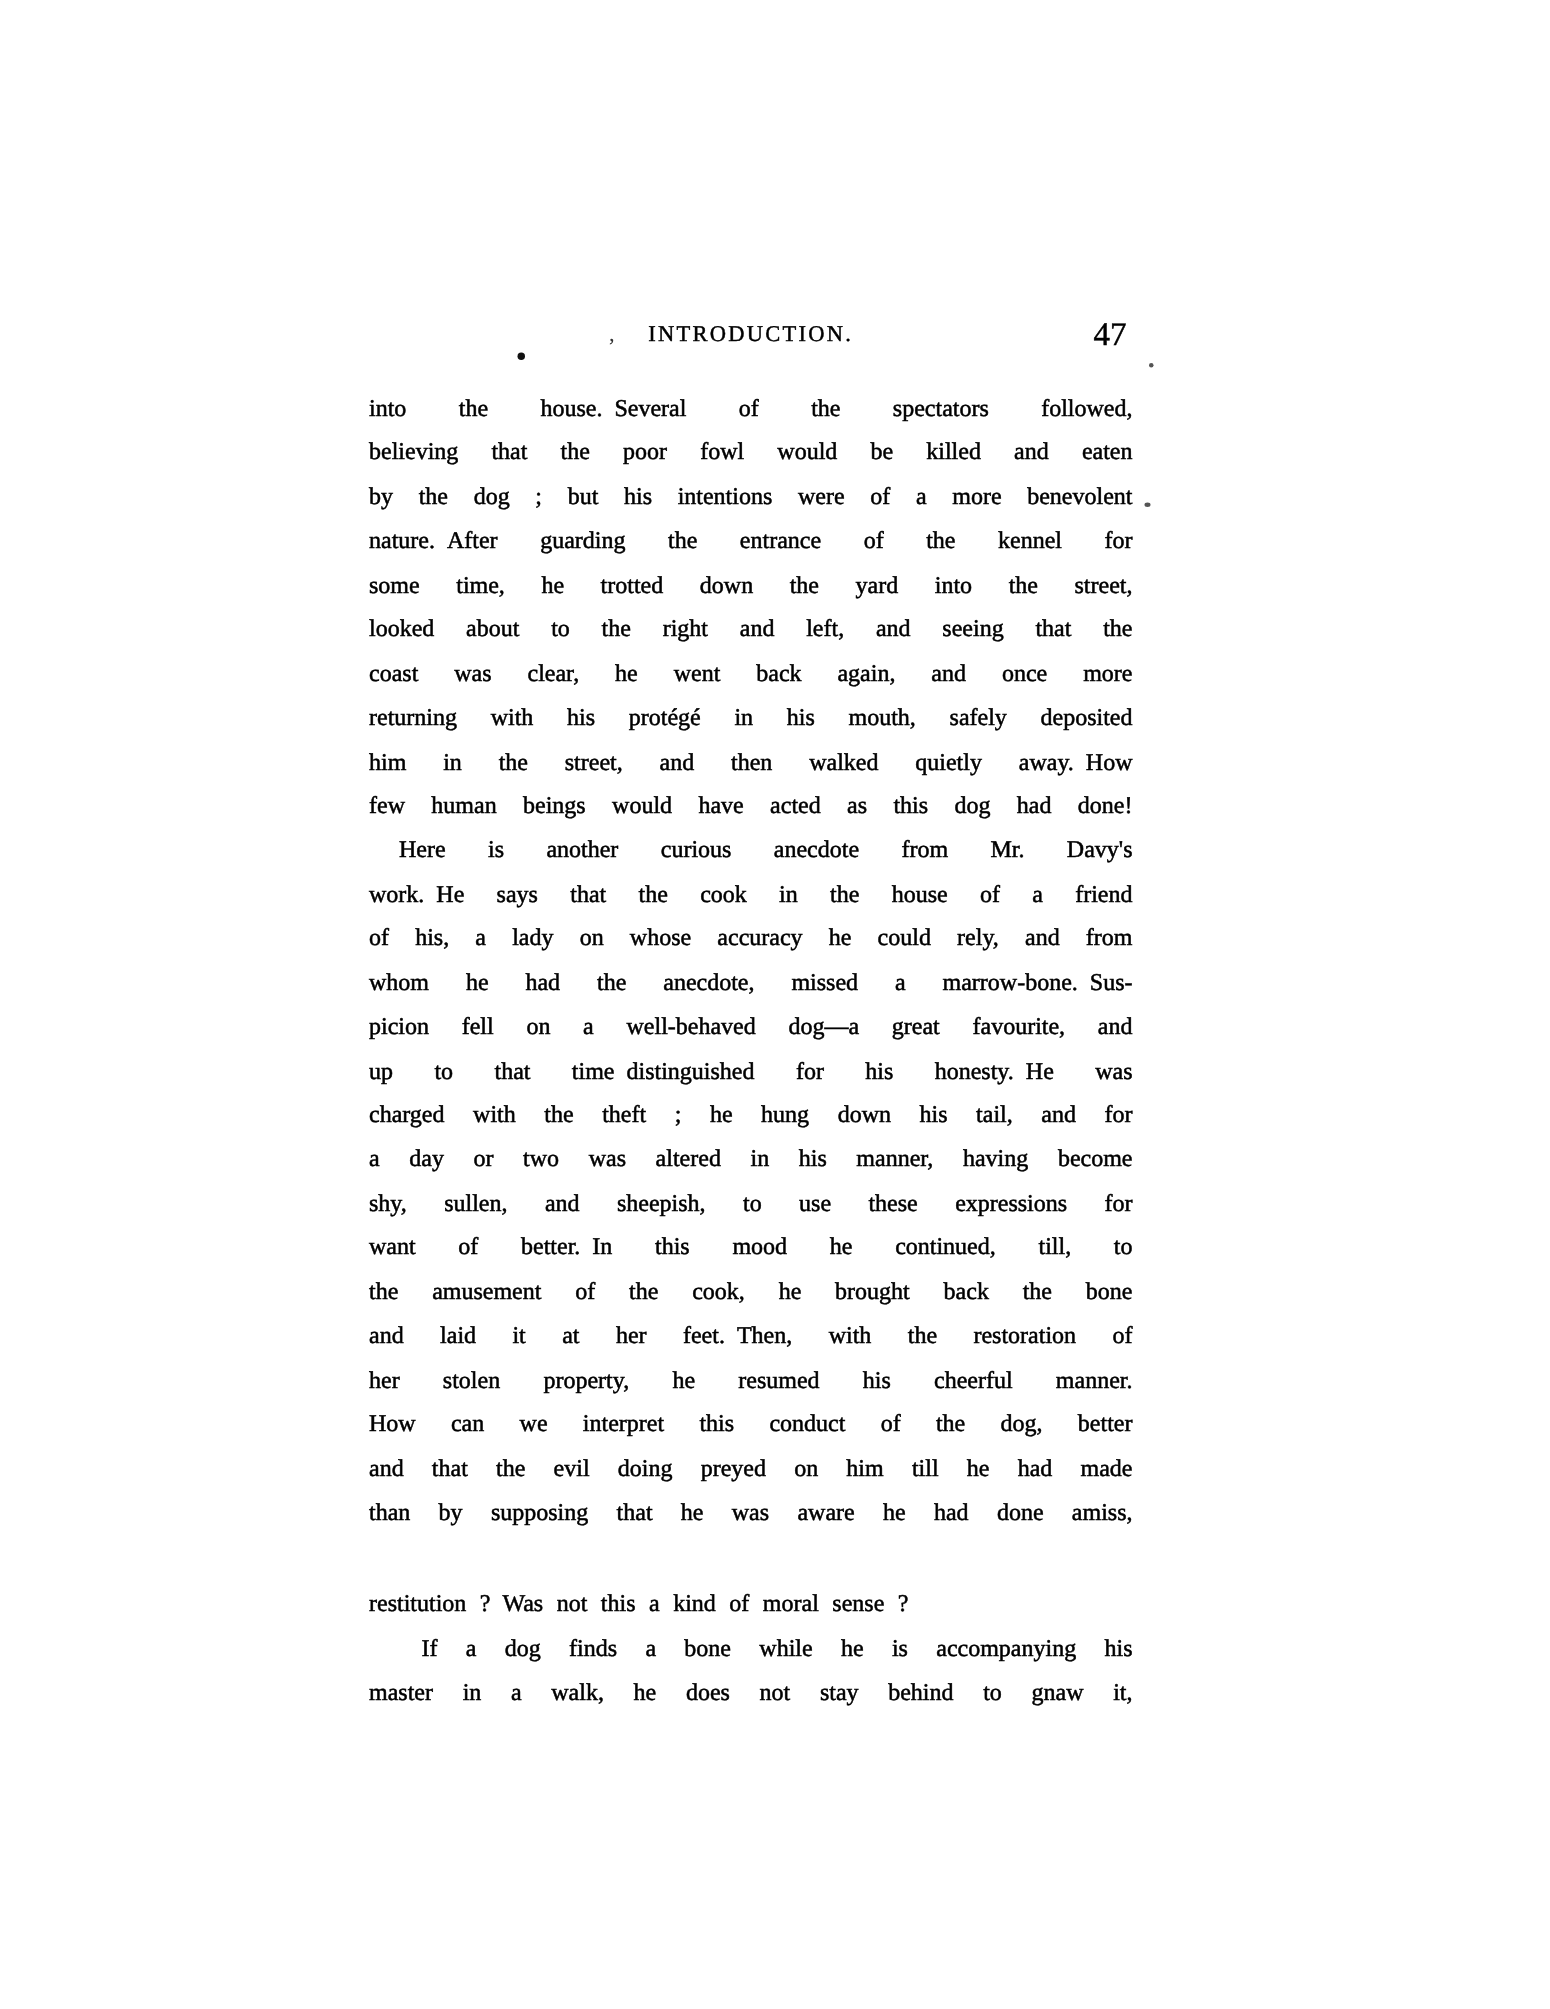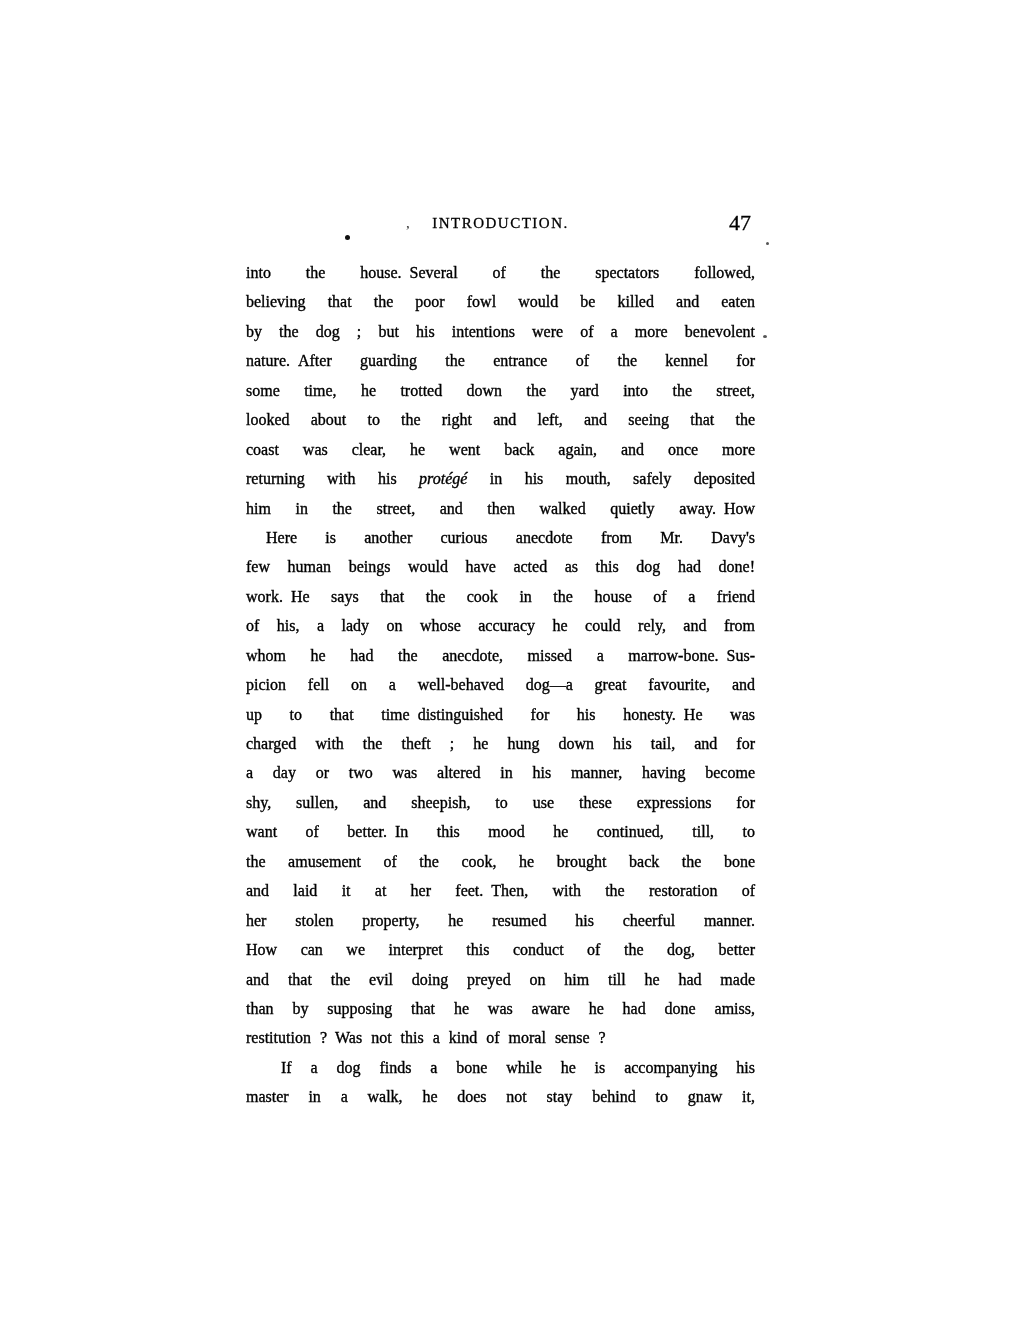--- a/index.html
+++ b/index.html
@@ -37,24 +37,24 @@
     position:absolute; left:246px; top:258px; width:509px;
     font-size:16px;
     -webkit-text-stroke:0.35px var(--ink);
     word-spacing:1px;
   }
   .line {
     height:29.45px; line-height:29.45px;
     text-align:justify; text-align-last:justify;
     white-space:pre-wrap;
   }
-  .line.left { text-align:center; text-align-last:left; word-spacing:5px; }
+  .line.left { text-align:center; text-align-last:left; word-spacing:5px;margin-top:32px; }
   .line.i20 { text-indent:20px; }
   .line.i35 { text-indent:35px; }
-  .it { font-style:italic; }
+  .it { }
   
   .speck { position:absolute; border-radius:50%; }
   .speck.s1 { left:345px; top:235px; width:5px; height:5px; background:#101010; }
   .speck.s2 { left:766px; top:242px; width:3px; height:3px; background:#555; }
   .speck.s3 { left:763px; top:335px; width:4px; height:3px; background:#555; }
 </style>
 </head>
 <body>
 
 <div class="page">
@@ -72,22 +72,22 @@
   <div class="textblock">
     <div class="line">into the house. Several of the spectators followed,</div>
     <div class="line">believing that the poor fowl would be killed and eaten</div>
     <div class="line">by the dog ; but his intentions were of a more benevolent</div>
     <div class="line">nature. After guarding the entrance of the kennel for</div>
     <div class="line">some time, he trotted down the yard into the street,</div>
     <div class="line">looked about to the right and left, and seeing that the</div>
     <div class="line">coast was clear, he went back again, and once more</div>
     <div class="line"><span>returning with his </span><span class="it">protégé</span><span> in his mouth, safely deposited</span></div>
     <div class="line">him in the street, and then walked quietly away. How</div>
+    <div class="line">few human beings would have acted as this dog had done!</div>
     <div class="line i20">Here is another curious anecdote from Mr. Davy's</div>
-    <div class="line">few human beings would have acted as this dog had done!</div>
     <div class="line">work. He says that the cook in the house of a friend</div>
     <div class="line">of his, a lady on whose accuracy he could rely, and from</div>
     <div class="line">whom he had the anecdote, missed a marrow-bone. Sus-</div>
     <div class="line">picion fell on a well-behaved dog—a great favourite, and</div>
     <div class="line">up to that time distinguished for his honesty. He was</div>
     <div class="line">charged with the theft ; he hung down his tail, and for</div>
     <div class="line">a day or two was altered in his manner, having become</div>
     <div class="line">shy, sullen, and sheepish, to use these expressions for</div>
     <div class="line">want of better. In this mood he continued, till, to</div>
     <div class="line">the amusement of the cook, he brought back the bone</div>

